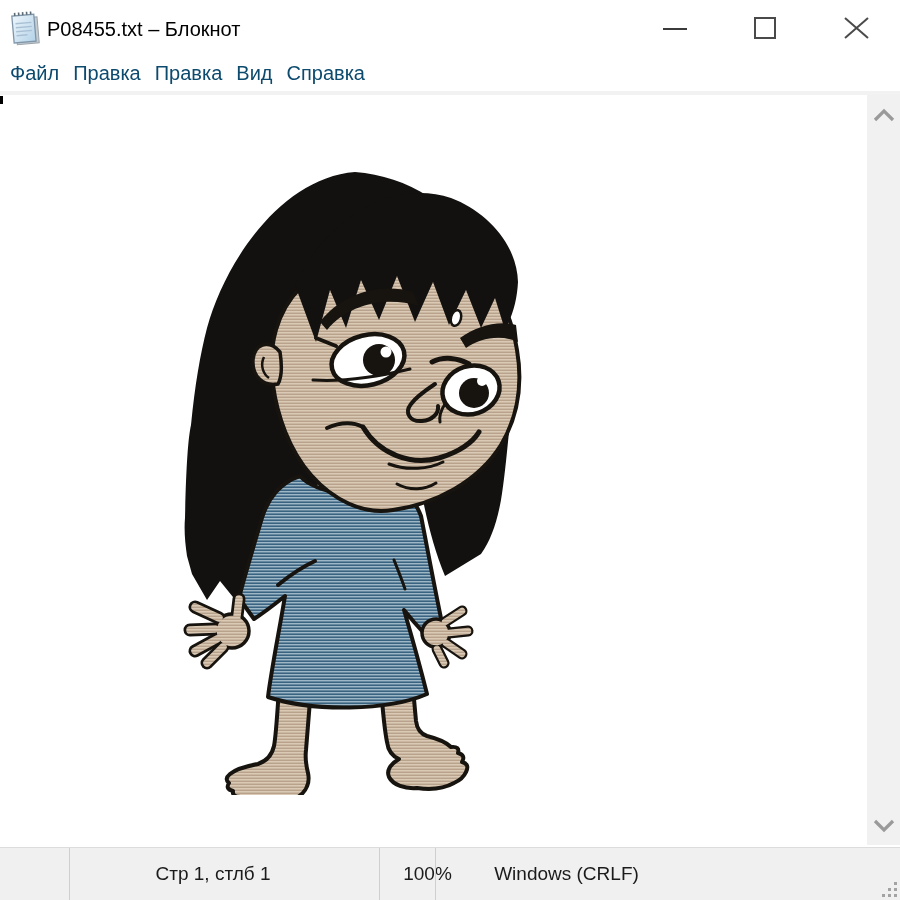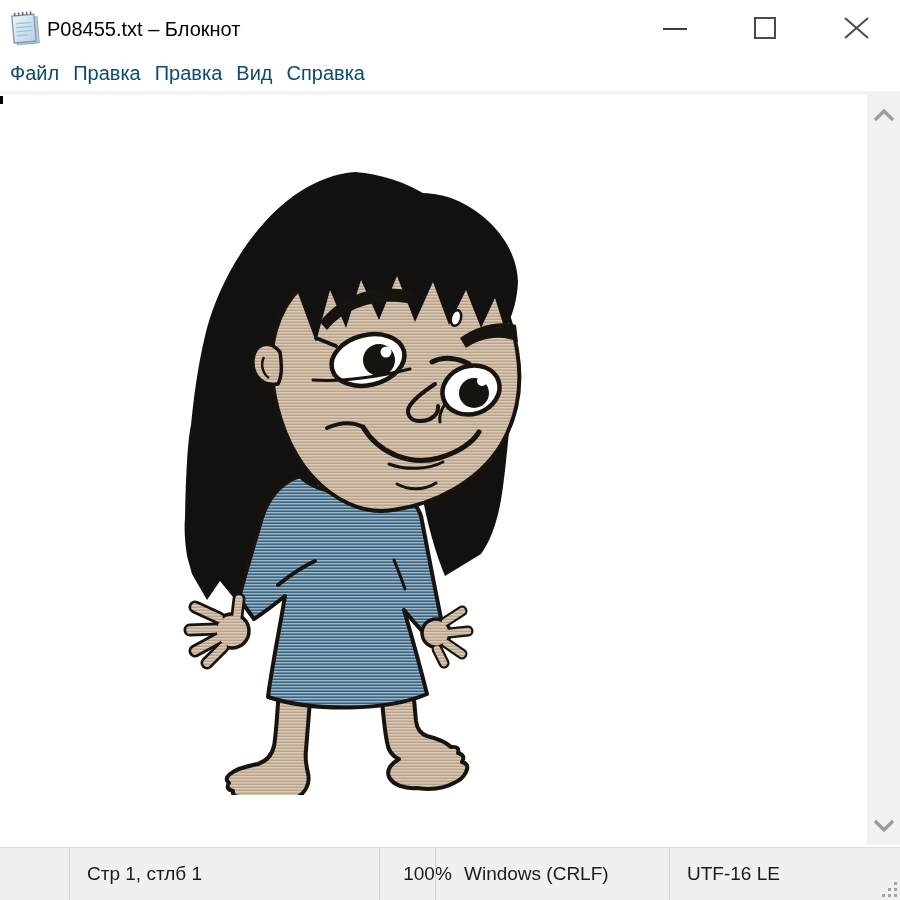--- a/index.html
+++ b/index.html
@@ -30,21 +30,21 @@
   
   .scrollbar { position:absolute; left:867px; top:95px; width:33px; height:750px; background:#f1f1f1; }
   .scroll-arrow { position:absolute; left:0; width:33px; height:33px; display:flex;
     align-items:center; justify-content:center; }
   .arrow-up { top:3px; } .arrow-down { bottom:3px; }
 
   
   .statusbar { position:absolute; left:0; top:847px; width:900px; height:53px;
     background:#f0f0f0; border-top:1px solid #dcdcdc; font-size:19px; color:#1b1b1b; }
   .sb-cell { position:absolute; top:0; height:52px; line-height:52px; border-left:1px solid #cfcfcf;
-    white-space:nowrap; overflow:hidden; }
+    white-space:nowrap; overflow:hidden;text-align:center; }
   .sb-spacer { left:0; width:69px; border-left:none; }
   .sb-cursor { left:69px; width:270px; padding-left:17px; }
   .sb-zoom { left:339px; width:96px; text-align:center;margin-left:40px; }
   .sb-eol { left:435px; width:234px; padding-left:28px; }
   .sb-enc { left:669px; width:231px; padding-left:17px; }
   .grip { position:absolute; right:3px; bottom:3px; width:17px; height:17px; }
   .grip i { position:absolute; width:3px; height:3px; background:#a3a3a3; }
   .g1{right:0;bottom:12px;} .g2{right:6px;bottom:6px;} .g3{right:0;bottom:6px;}
   .g4{right:12px;bottom:0;} .g5{right:6px;bottom:0;} .g6{right:0;bottom:0;}
 </style>
@@ -276,21 +276,20 @@
         <polyline points="2,2 11,11 20,2" fill="none" stroke="#9a9a9a" stroke-width="3.2"></polyline>
       </svg>
     </div>
   </div>
 
   <div class="statusbar">
     <div class="sb-cell sb-spacer"></div>
     <div class="sb-cell sb-cursor">Стр 1, стлб 1</div>
     <div class="sb-cell sb-zoom">100%</div>
     <div class="sb-cell sb-eol">Windows (CRLF)</div>
-    <div class="sb-cell sb-enc">UTF-16 LE</div>
     <div class="grip">
       <i class="g1"></i>
         <i class="g2"></i>
         <i class="g3"></i>
         <i class="g4"></i>
         <i class="g5"></i>
         <i class="g6"></i>
     </div>
   </div>
 

